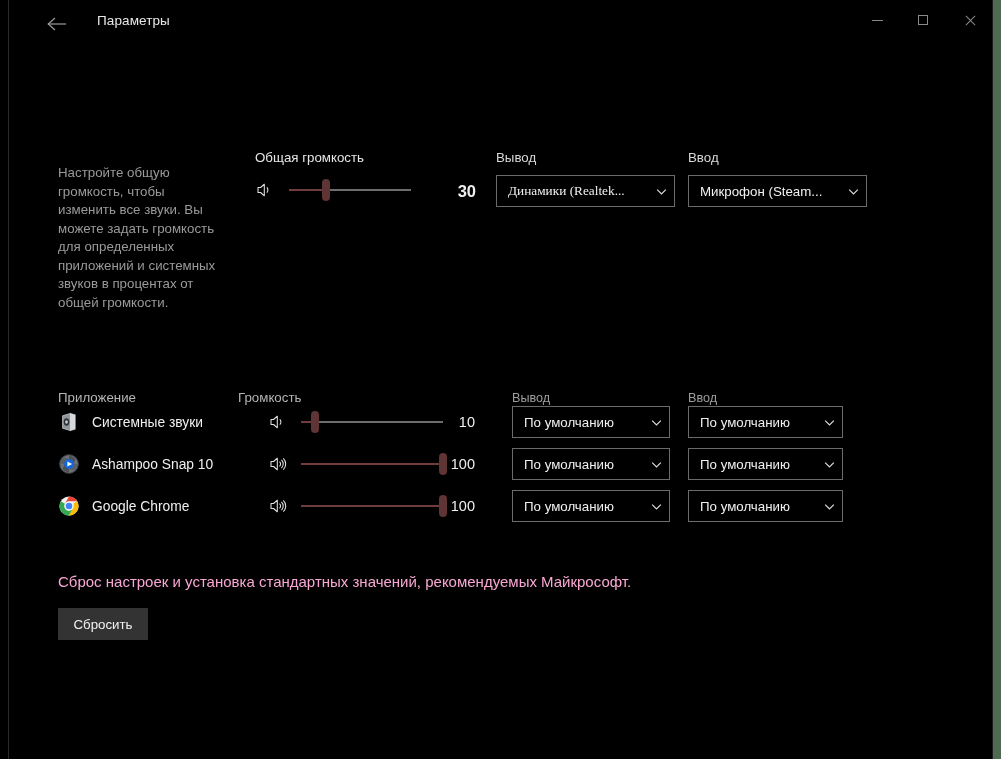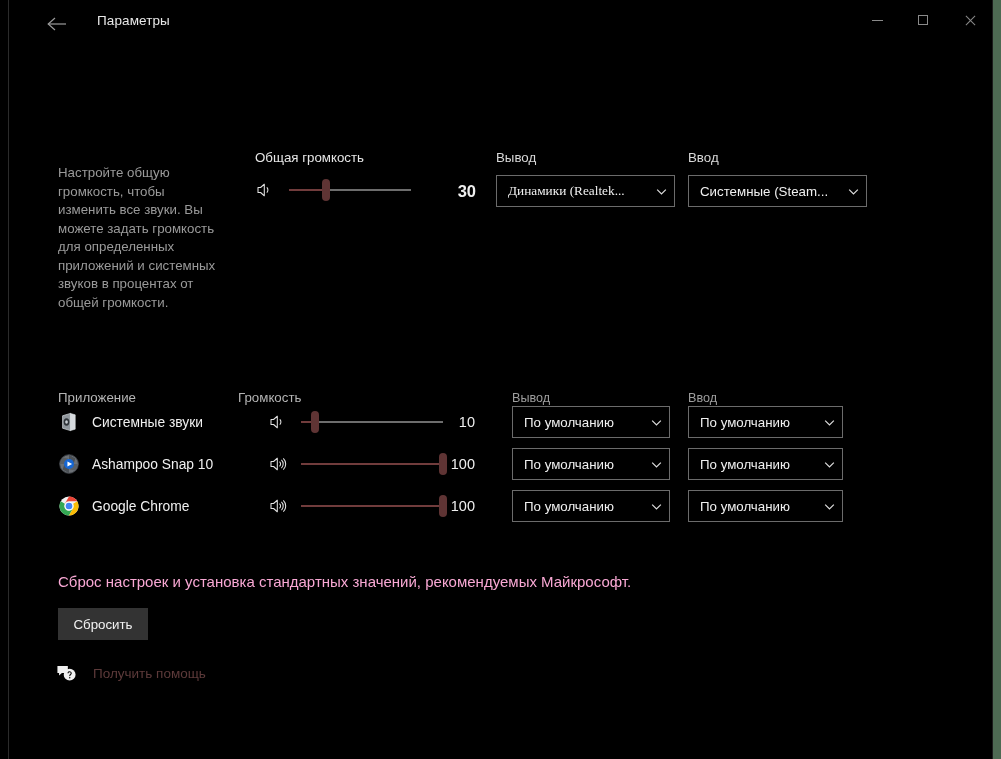--- a/index.html
+++ b/index.html
@@ -270,21 +270,21 @@
     <div class="field-label out-label">Вывод</div>
     <div class="combo out-combo">
       <span class="combo-text">Динамики (Realtek...</span>
       <svg class="chev" viewBox="0 0 12 12">
         <path d="M2 4.2 L6 8.2 L10 4.2" fill="none" stroke="#dcdcdc" stroke-width="1.1"></path>
       </svg>
     </div>
 
     <div class="field-label in-label">Ввод</div>
     <div class="combo in-combo">
-      <span class="combo-text">Системные (Steam...</span>
+      <span class="combo-text">Микрофон (Steam...</span>
       <svg class="chev" viewBox="0 0 12 12">
         <path d="M2 4.2 L6 8.2 L10 4.2" fill="none" stroke="#dcdcdc" stroke-width="1.1"></path>
       </svg>
     </div>
 
     <div class="col-app">Приложение</div>
     <div class="col-volume">Громкость</div>
     <div class="col-out">Вывод</div>
     <div class="col-in">Ввод</div>
 
@@ -402,24 +402,15 @@
             <svg viewBox="0 0 12 12" class="chev">
               <path d="M2 4.2 L6 8.2 L10 4.2" fill="none" stroke="#dcdcdc" stroke-width="1.1"></path>
             </svg>
           </div>
         </div>
       </div>
 
     <div class="reset-text">Сброс настроек и установка стандартных значений, рекомендуемых Майкрософт.</div>
     <button class="reset-btn">Сбросить</button>
 
-    <div class="help-link">
-      <svg class="help-icon" viewBox="0 0 22 22">
-        <path d="M1.5 3.2 H12.4 V10.4 H6.2 L3.2 13.0 V10.4 H1.5 Z" fill="#f0f0f0"></path>
-        <circle cx="14.3" cy="12.2" r="6.2" fill="#f0f0f0"></circle>
-        <path d="M12.6 10.3 a1.75 1.75 0 0 1 3.4 .55 c0 1.1 -1.55 1.2 -1.55 2.35" fill="none" stroke="#0b0b0b" stroke-width="1.15" stroke-linecap="round"></path>
-        <circle cx="14.4" cy="15.4" r="0.75" fill="#0b0b0b"></circle>
-      </svg>
-      <span class="help-text">Получить помощь</span>
-    </div>
 
   </div>
 </div>
 
 </body></html>

